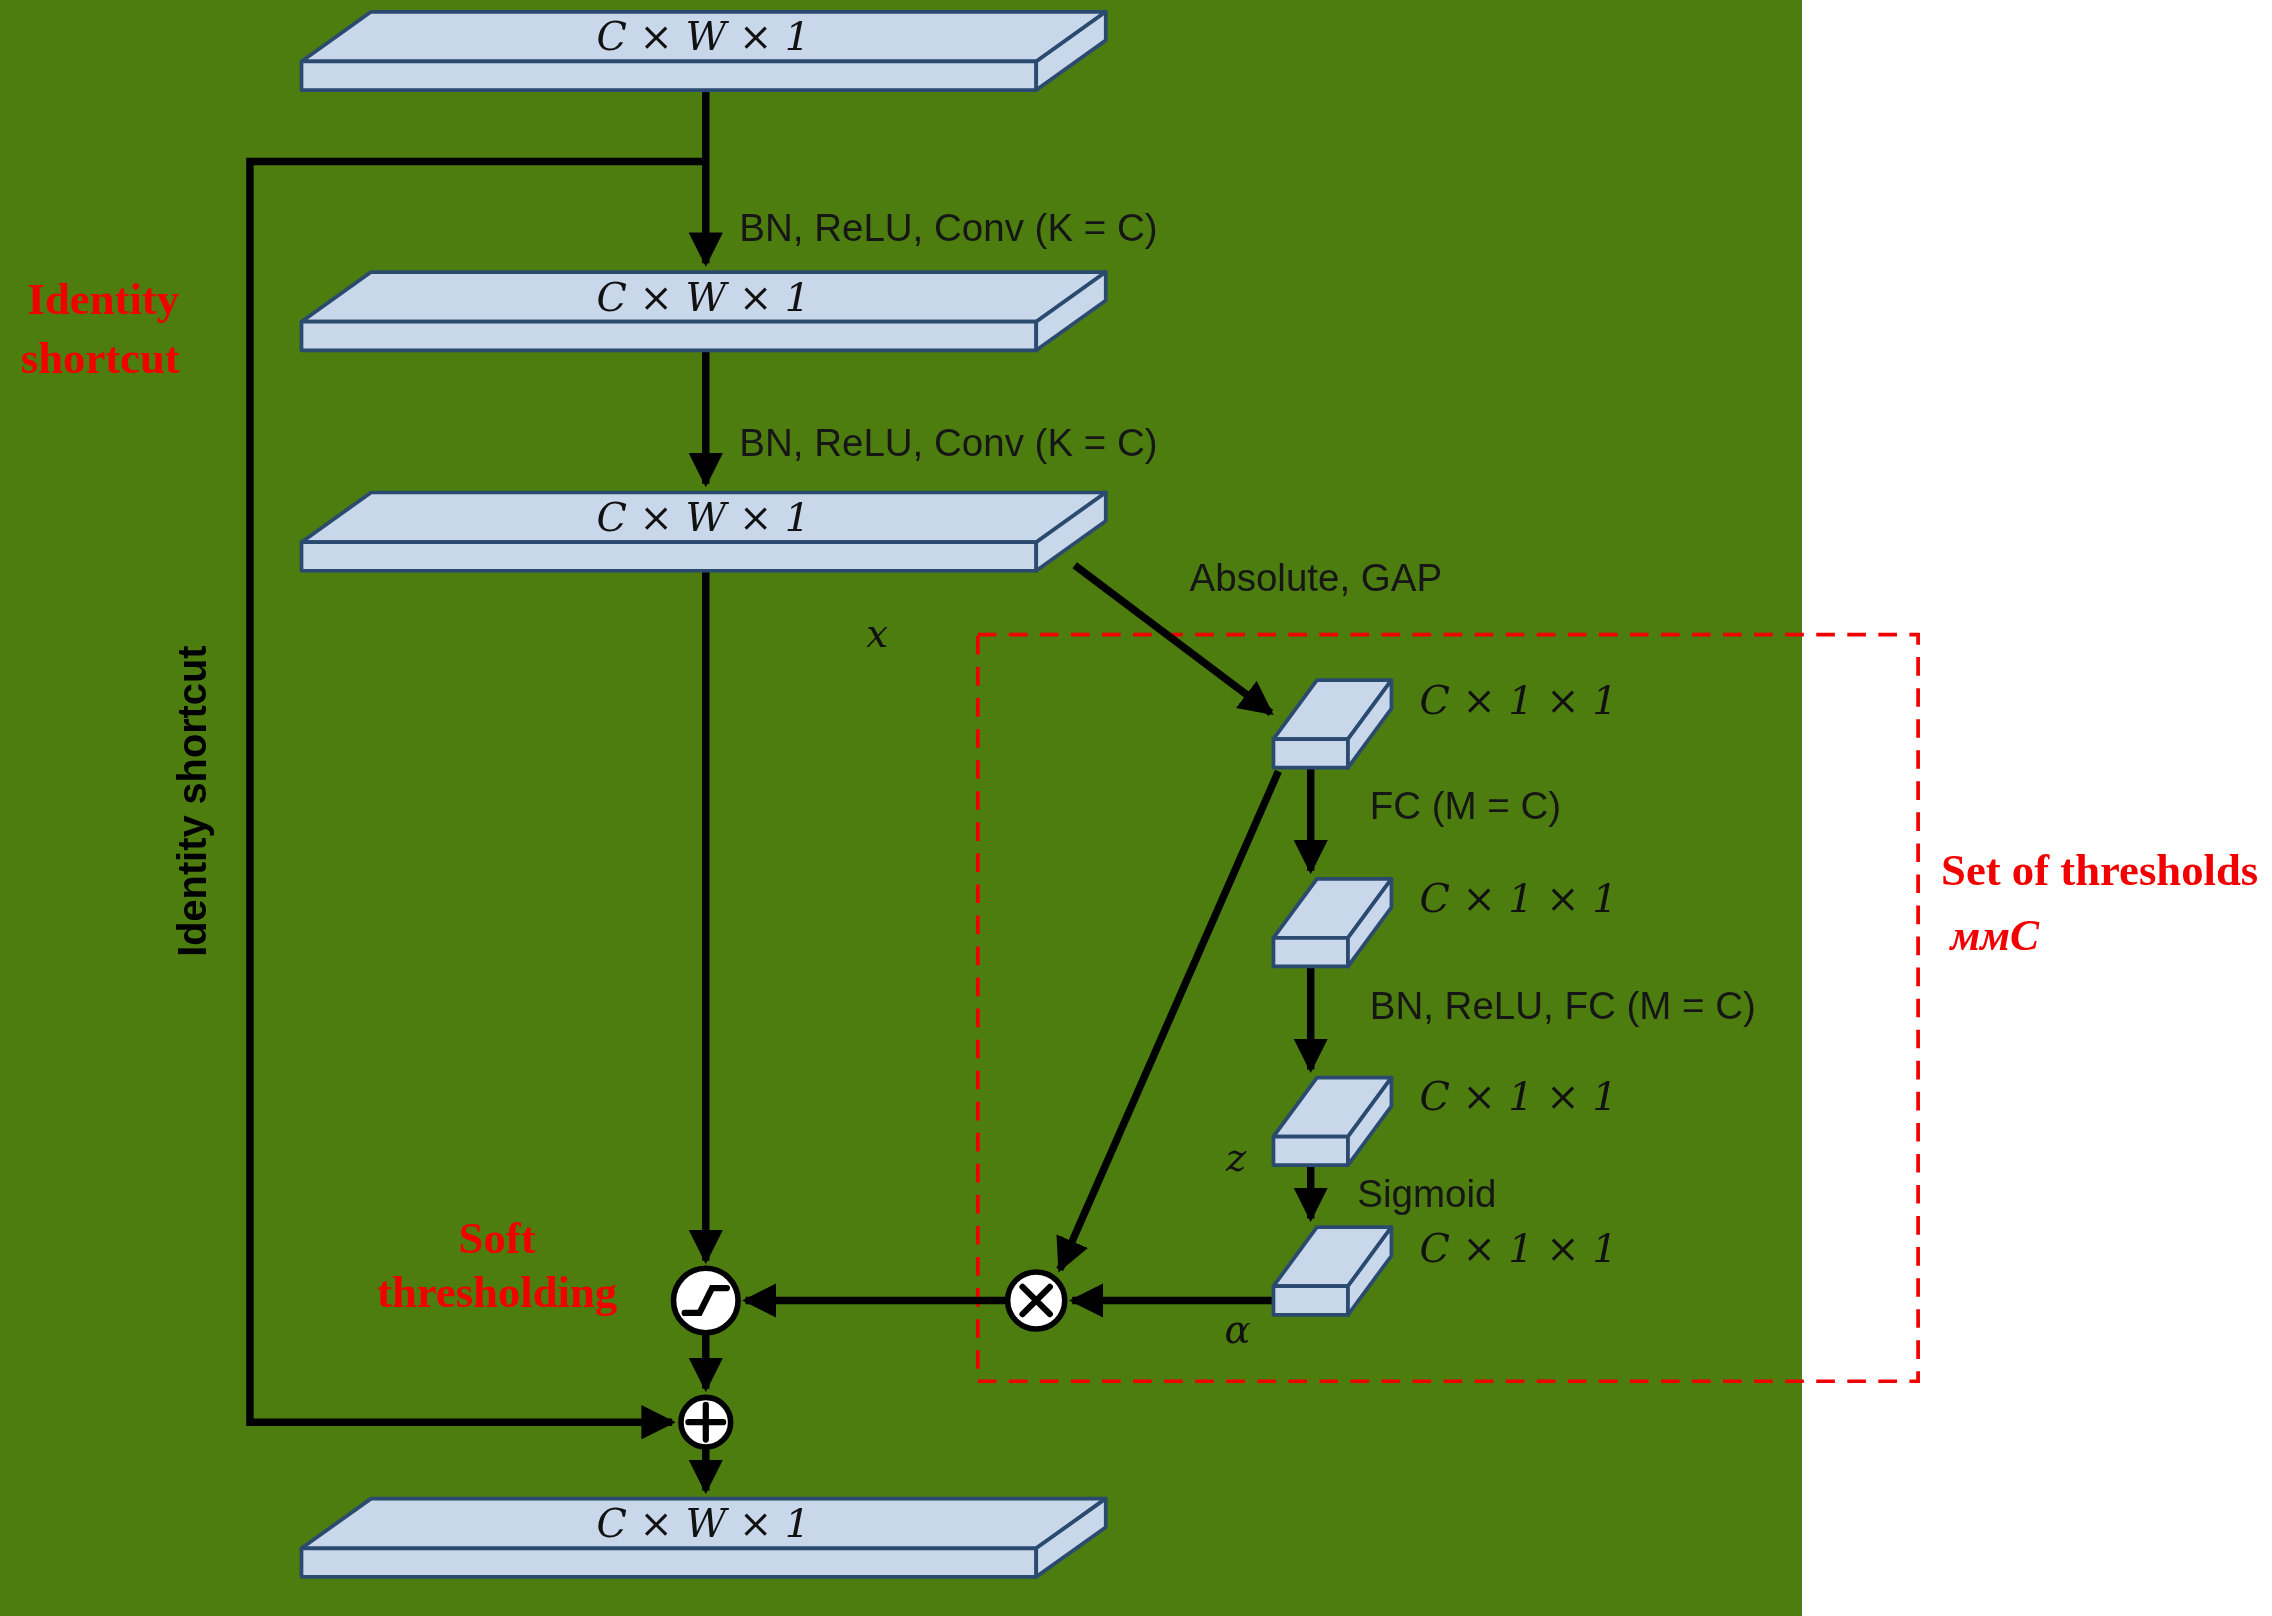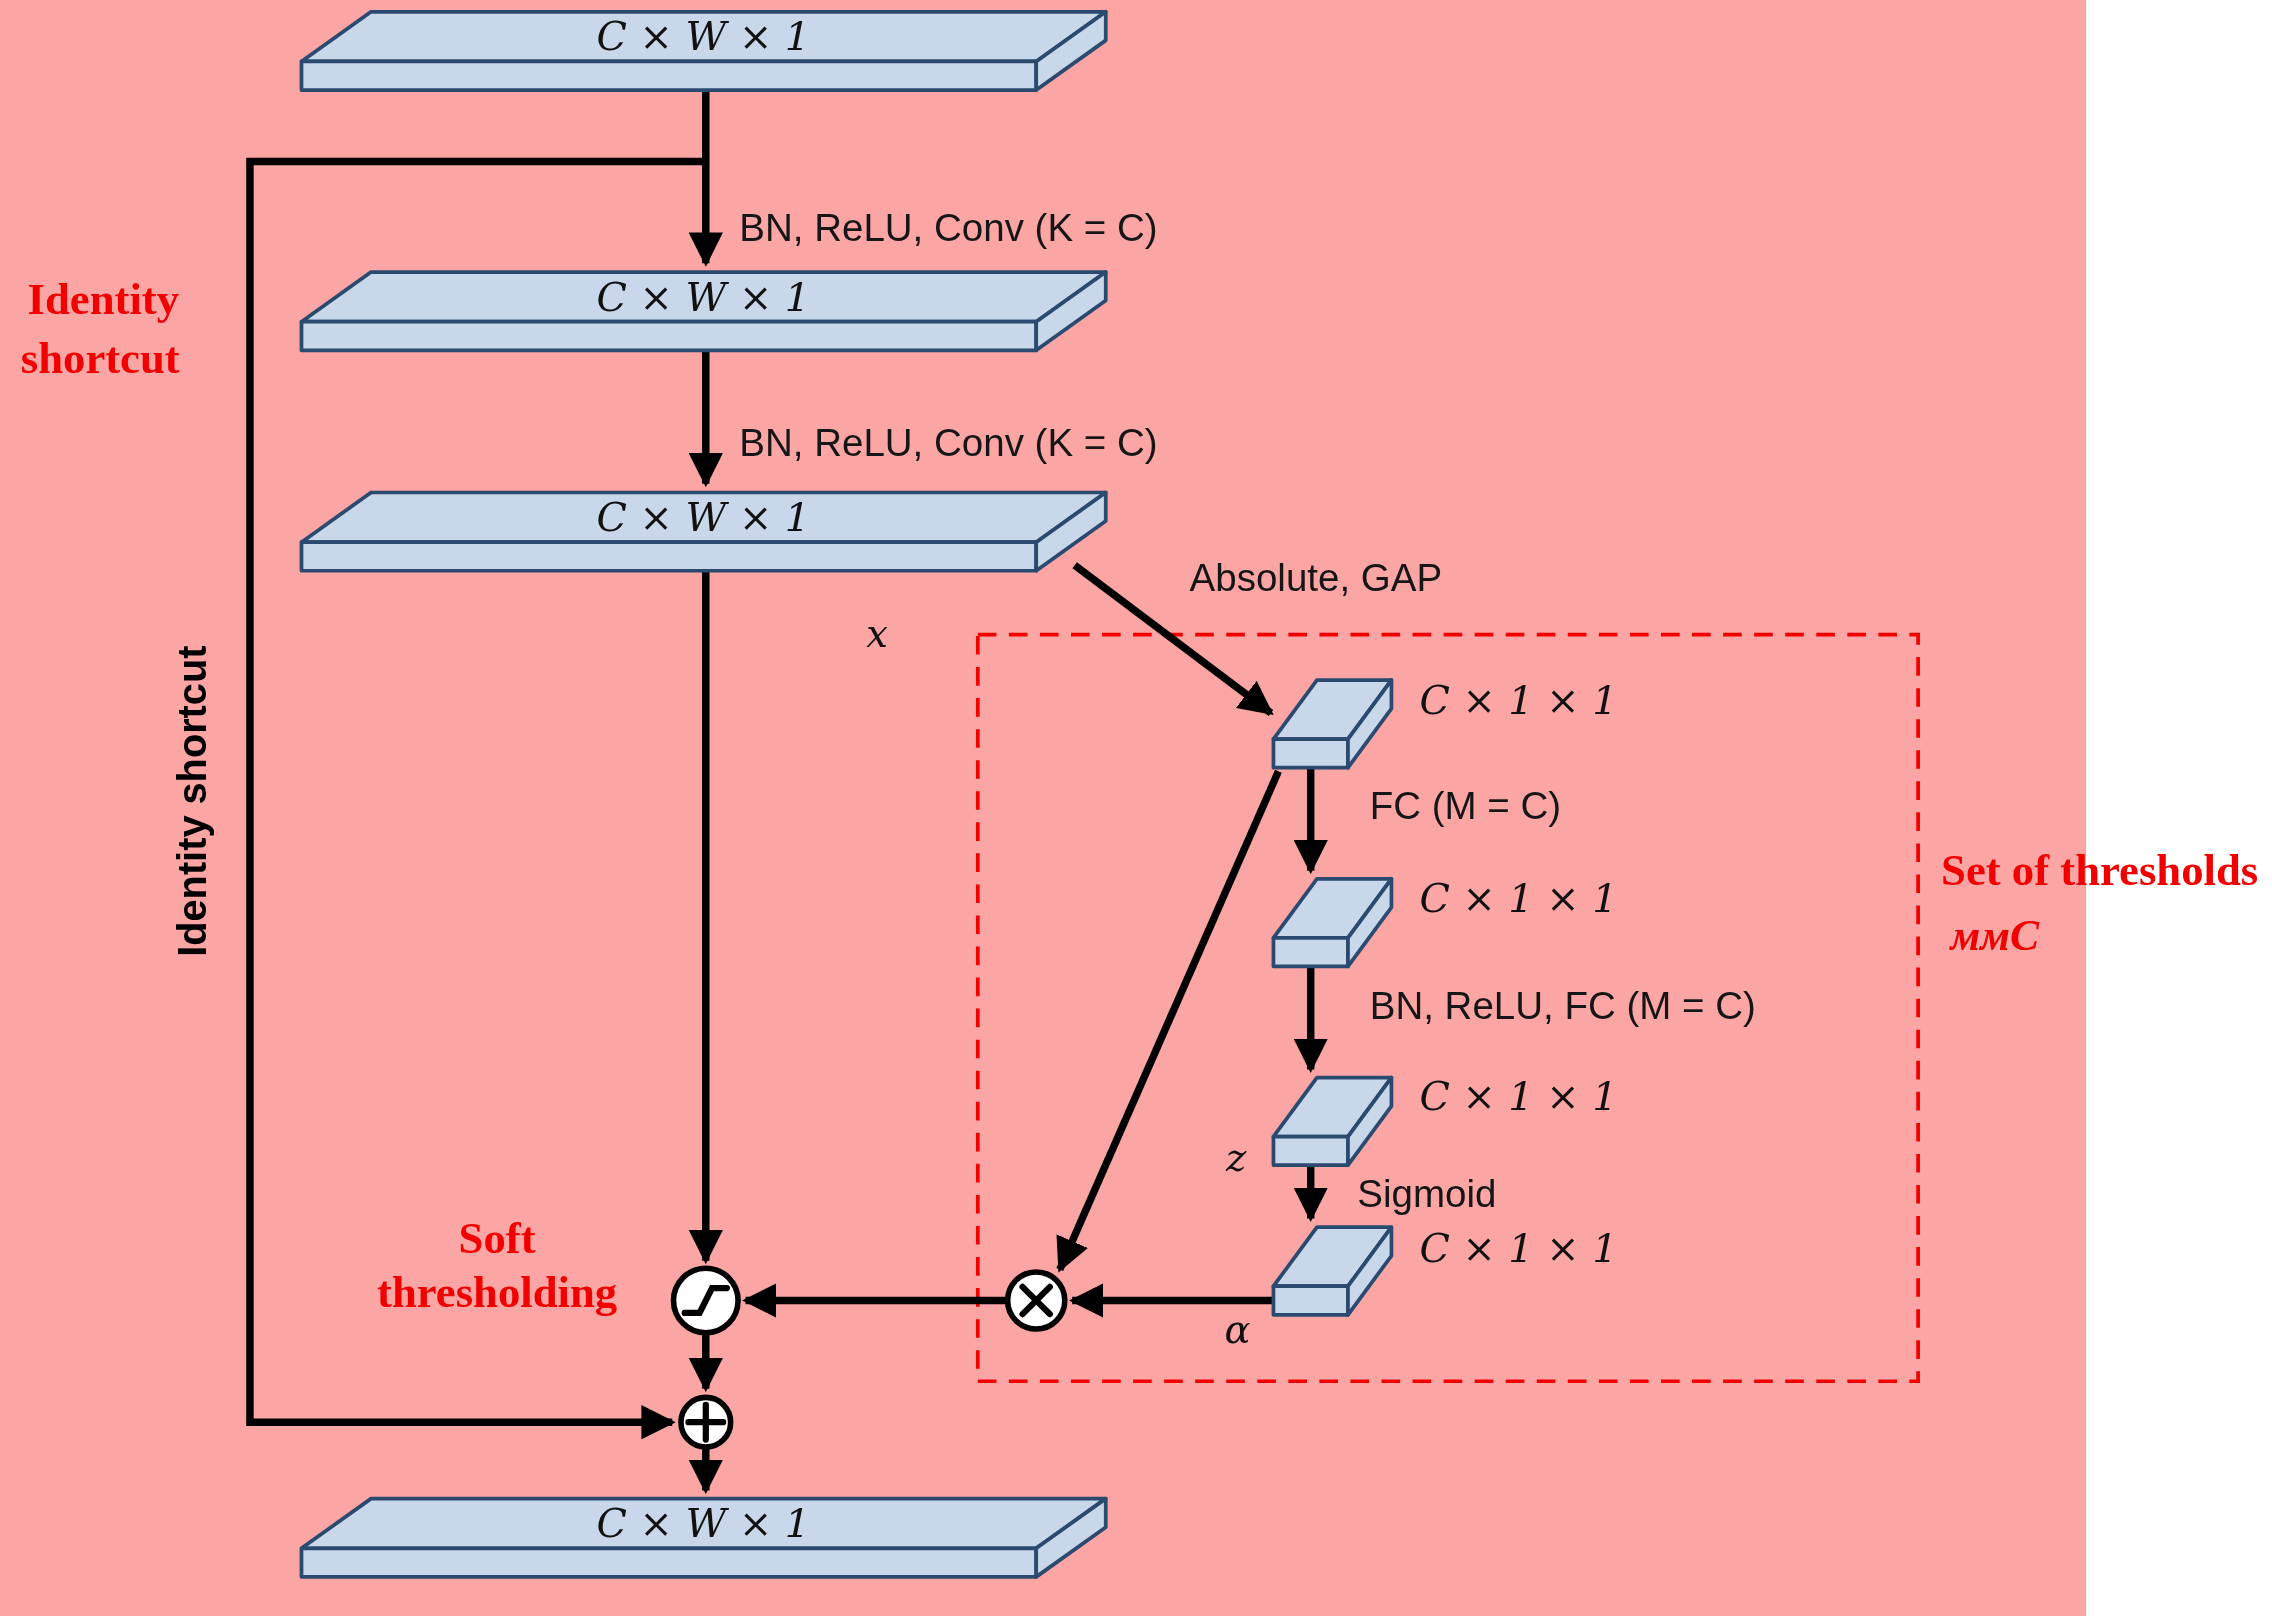--- a/index.html
+++ b/index.html
@@ -2,23 +2,23 @@
 <html style="font-size:10px"><head>
 <meta charset="utf-8">
 <style>
   html, body {
     margin: 0;
     padding: 0;
     background: #ffffff;
   }
   .canvas {
     position: relative;
-    width: 2086px;
+    width: 1802px;
     height: 1616px;
-    background: #fca5a5;
+    background: #4d7c0f;
   }
   svg { display: block; }
 
   .slab-face {
     fill: #c8d7e9;
     stroke: #2b4a6f;
     stroke-width: 6;
     stroke-linejoin: round;
   }
   .arrow {

